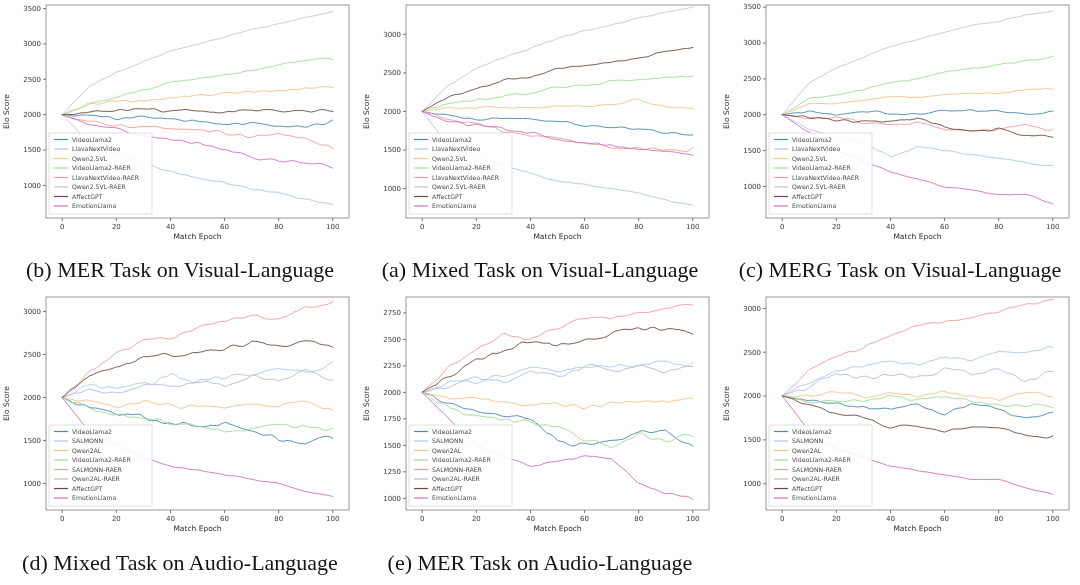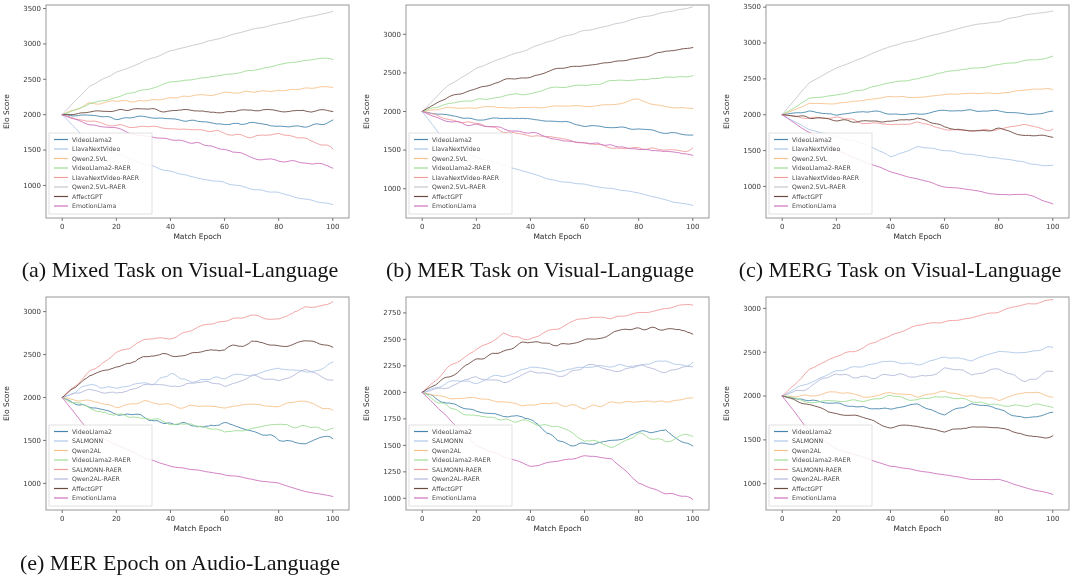--- a/index.html
+++ b/index.html
@@ -189,22 +189,22 @@
           <line x1="54" y1="187" x2="68" y2="187" stroke="#c6c6ce" stroke-width="1.2"></line>
           <text x="72" y="189.1" font-size="6.2" fill="#4a4a4a">Qwen2.5VL-RAER</text>
           <line x1="54" y1="196.5" x2="68" y2="196.5" stroke="#6d4a3f" stroke-width="1.2"></line>
           <text x="72" y="198.6" font-size="6.2" fill="#4a4a4a">AffectGPT</text>
           <line x1="54" y1="206" x2="68" y2="206" stroke="#cd72bd" stroke-width="1.2"></line>
           <text x="72" y="208.1" font-size="6.2" fill="#4a4a4a">EmotionLlama</text>
         </g>
       </svg>
     </div>
 
+  <div class="caption-cell">(b) MER Task on Visual-Language</div>
   <div class="caption-cell">(a) Mixed Task on Visual-Language</div>
-  <div class="caption-cell">(b) MER Task on Visual-Language</div>
   <div class="caption-cell">(c) MERG Task on Visual-Language</div>
 
   <div class="chart-cell">
       <svg viewBox="0 0 360 248" width="360" height="248">
         <rect x="46" y="5" width="303" height="213" fill="none" stroke="#7f7f7f" stroke-width="0.8"></rect>
         <line x1="43" y1="191.375" x2="46" y2="191.375" stroke="#555" stroke-width="0.8"></line>
         <text x="41" y="193.675" text-anchor="end" font-size="7" fill="#3a3a3a">1000</text>
         <line x1="43" y1="148.43145161290323" x2="46" y2="148.43145161290323" stroke="#555" stroke-width="0.8"></line>
         <text x="41" y="150.73145161290324" text-anchor="end" font-size="7" fill="#3a3a3a">1500</text>
         <line x1="43" y1="105.48790322580646" x2="46" y2="105.48790322580646" stroke="#555" stroke-width="0.8"></line>
@@ -368,14 +368,15 @@
           <line x1="54" y1="187" x2="68" y2="187" stroke="#b4badb" stroke-width="1.2"></line>
           <text x="72" y="189.1" font-size="6.2" fill="#4a4a4a">Qwen2AL-RAER</text>
           <line x1="54" y1="196.5" x2="68" y2="196.5" stroke="#6d4a3f" stroke-width="1.2"></line>
           <text x="72" y="198.6" font-size="6.2" fill="#4a4a4a">AffectGPT</text>
           <line x1="54" y1="206" x2="68" y2="206" stroke="#cd72bd" stroke-width="1.2"></line>
           <text x="72" y="208.1" font-size="6.2" fill="#4a4a4a">EmotionLlama</text>
         </g>
       </svg>
     </div>
 
-  <div class="caption-cell">(e) MER Epoch on Audio-Language</div>
+  <div class="caption-cell">(d) Mixed Task on Audio-Language</div>
+  <div class="caption-cell">(e) MER Task on Audio-Language</div>
 </div>
 
 </body></html>

